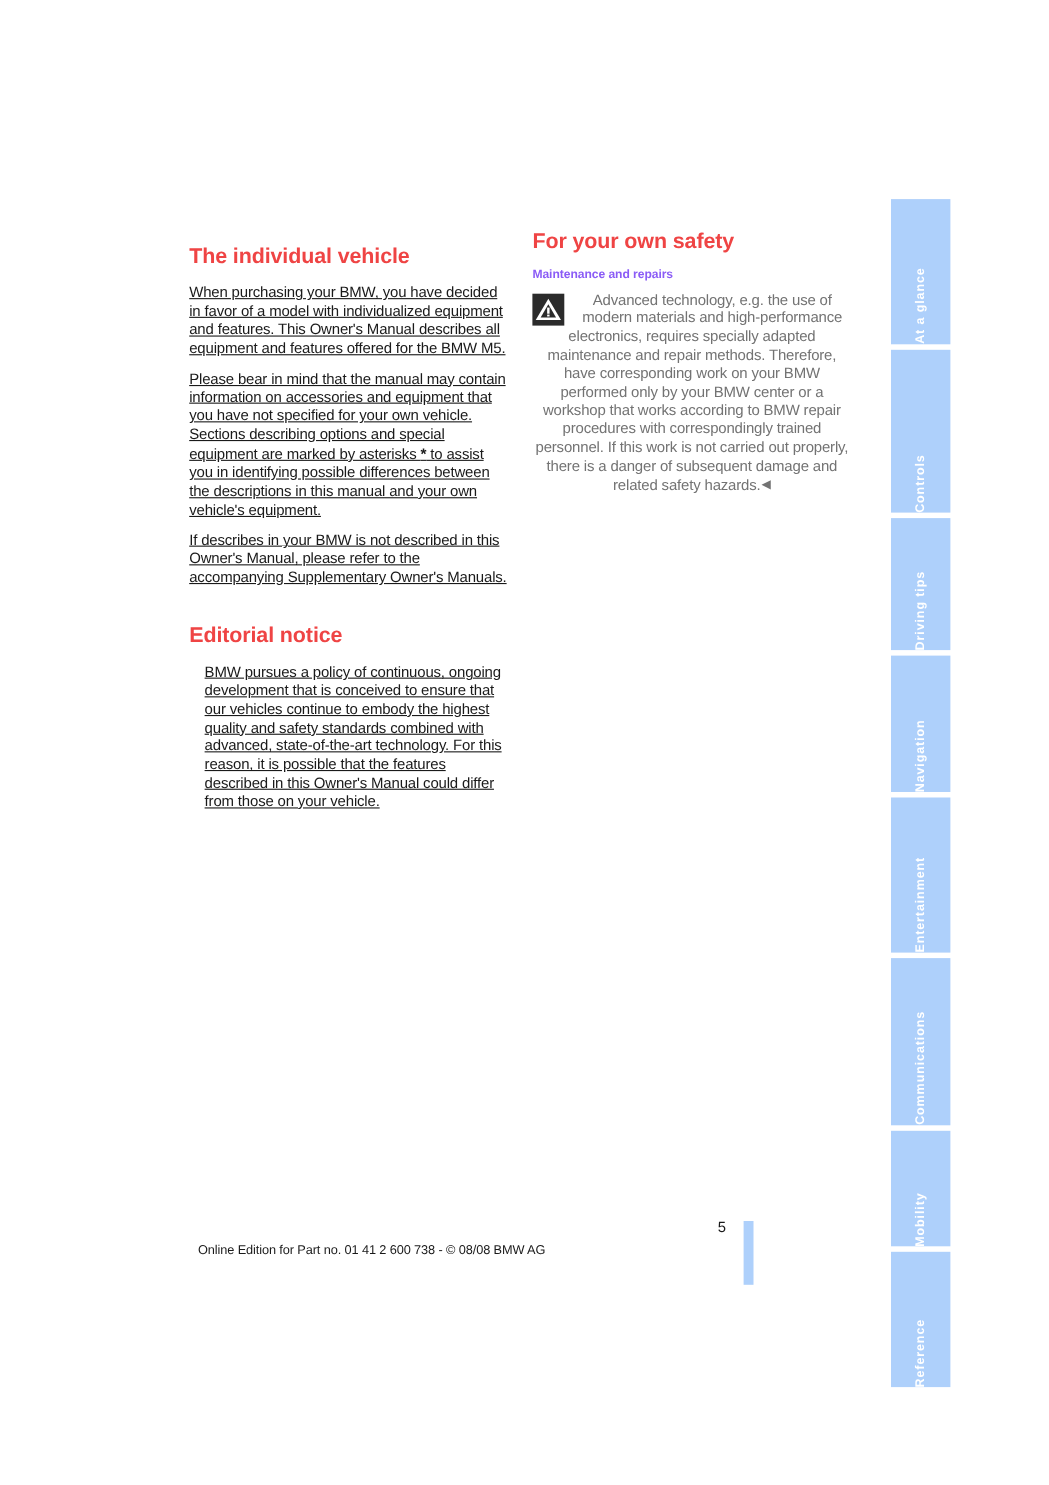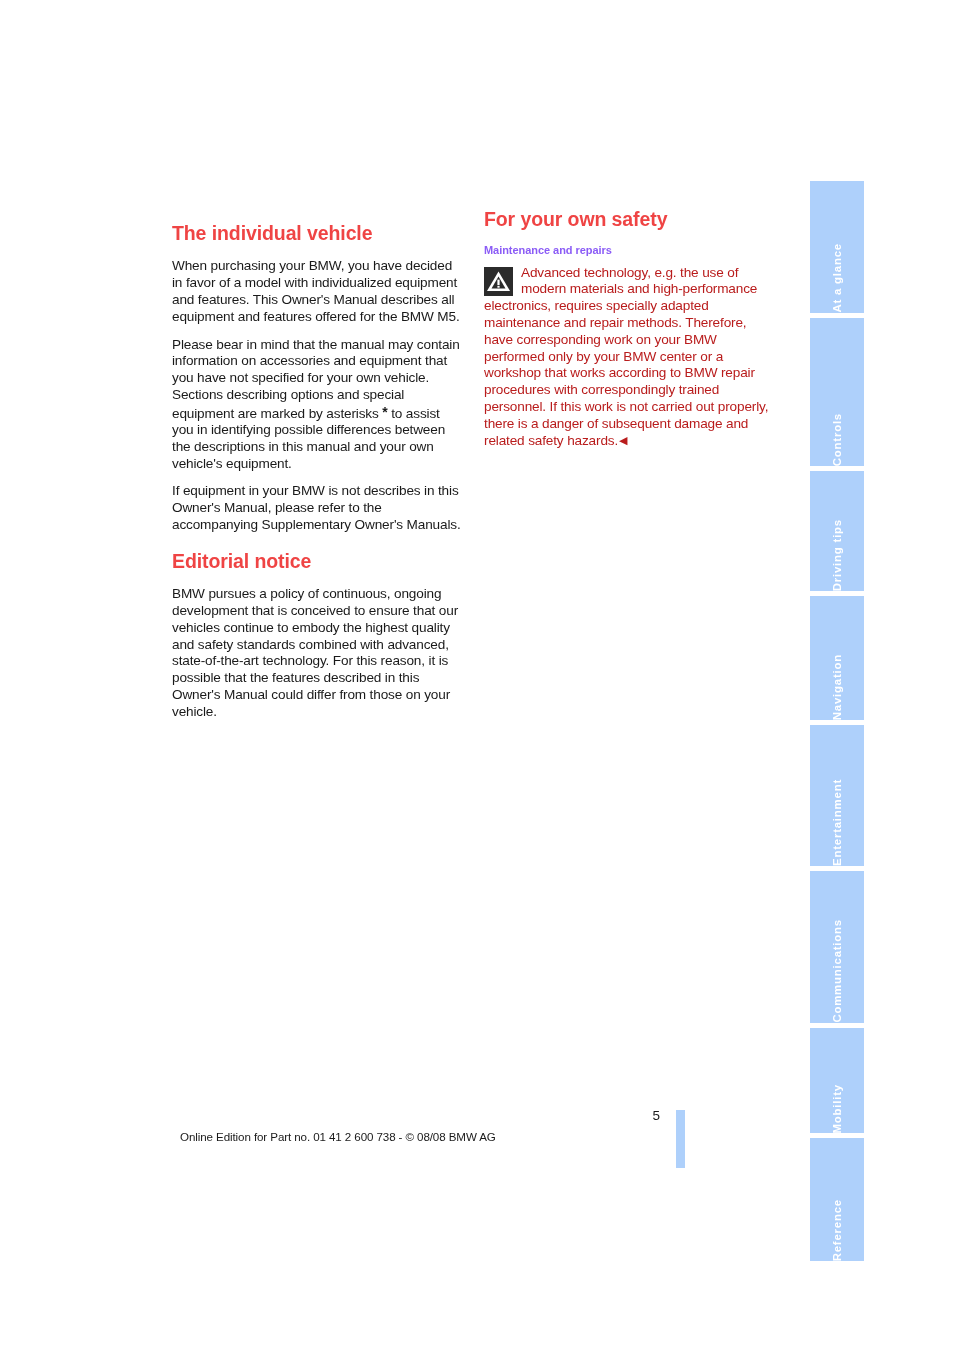--- a/index.html
+++ b/index.html
@@ -49,36 +49,38 @@
     line-height: 1.2;
   }
 
   p.body {
     font-size: 13.6px;
     line-height: 16.8px;
     color: #1a1a1a;
     margin: 0 0 11px 0;
     text-align: left;
     letter-spacing: -0.15px;
-  }
-  p.body:last-child { margin-bottom: 0; }
+    text-decoration: underline;
+  }
+  p.body:last-child { margin-bottom: 0; margin-left: 14px; }
 
   .ast {
     font-weight: bold;
     font-size: 14px;
     vertical-align: 0.5px;
   }
 
   
   .note {
     position: relative;
     font-size: 13.6px;
     line-height: 16.8px;
-    color: #b91c1c;
+    color: #737373;
     letter-spacing: -0.15px;
+    text-align: center;
   }
   .warn-icon {
     float: left;
     width: 29px;
     height: 29px;
     margin: 2px 8px 1px 0;
     background: #2b2b2b;
     position: relative;
   }
   .warn-icon svg { display: block; }
@@ -155,23 +157,23 @@
 <div class="page">
 
   <div class="col col-left">
 
     <h1 class="section-title">The individual vehicle</h1>
 
     <p class="body">When purchasing your BMW, you have decided in favor of a model with individualized equipment and features. This Owner's Manual describes all equipment and features offered for the BMW M5.</p>
 
     <p class="body"><span>Please bear in mind that the manual may contain information on accessories and equipment that you have not specified for your own vehicle. Sections describing options and special equipment are marked by asterisks </span><span class="ast">*</span><span> to assist you in identifying possible differences between the descriptions in this manual and your own vehicle's equipment.</span></p>
 
-    <p class="body">If equipment in your BMW is not describes in this Owner's Manual, please refer to the accompanying Supplementary Owner's Manuals.</p>
-
-    <h1 class="section-title" style="margin-top:16px;">Editorial notice</h1>
+    <p class="body">If describes in your BMW is not described in this Owner's Manual, please refer to the accompanying Supplementary Owner's Manuals.</p>
+
+    <h1 class="section-title" style="margin-top:33px;">Editorial notice</h1>
 
     <p class="body">BMW pursues a policy of continuous, ongoing development that is conceived to ensure that our vehicles continue to embody the highest quality and safety standards combined with advanced, state-of-the-art technology. For this reason, it is possible that the features described in this Owner's Manual could differ from those on your vehicle.</p>
   </div>
 
   <div class="col col-right">
 
     <h1 class="section-title">For your own safety</h1>
 
     <h2 class="sub-title">Maintenance and repairs</h2>
 

